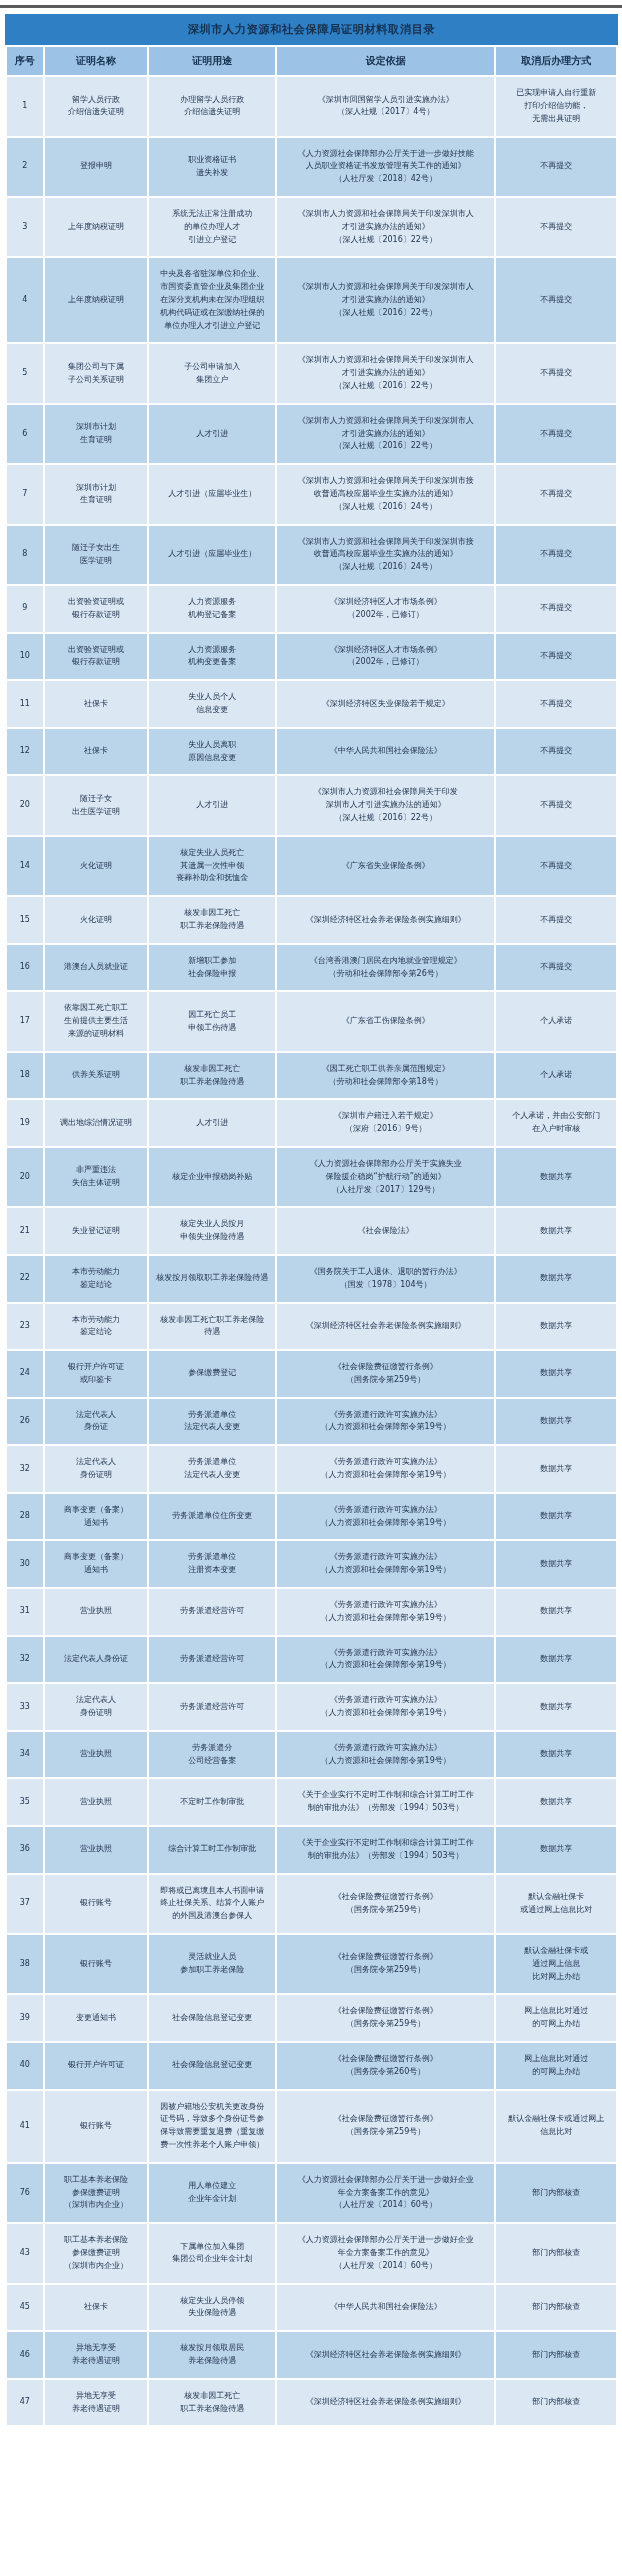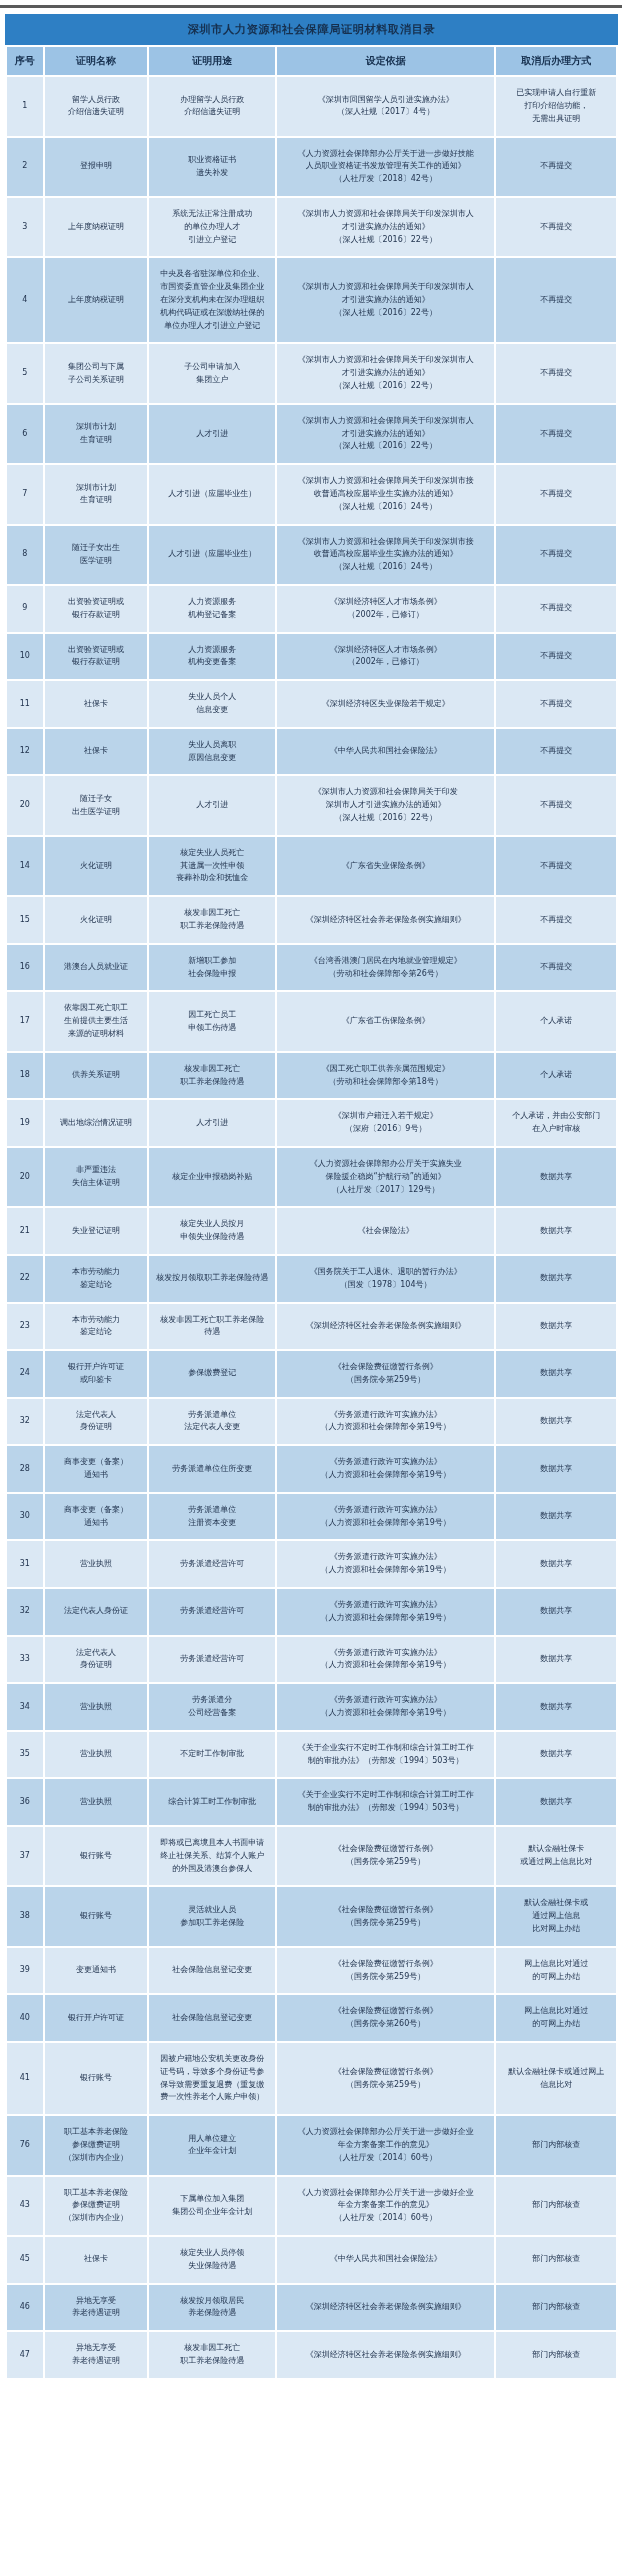--- a/index.html
+++ b/index.html
@@ -308,20 +308,30 @@
         </tr>
         <tr class="even">
           <td>24</td>
           <td>银行开户许可证
 或印鉴卡</td>
           <td>参保缴费登记</td>
           <td>《社会保险费征缴暂行条例》
 （国务院令第259号）</td>
           <td>数据共享</td>
         </tr>
+        <tr class="even">
+          <td>26</td>
+          <td>法定代表人
+身份证</td>
+          <td>劳务派遣单位
+法定代表人变更</td>
+          <td>《劳务派遣行政许可实施办法》
+（人力资源和社会保障部令第19号）</td>
+          <td>数据共享</td>
+        </tr>
         <tr class="odd">
           <td>32</td>
           <td>法定代表人
 身份证明</td>
           <td>劳务派遣单位
 法定代表人变更</td>
           <td>《劳务派遣行政许可实施办法》
 （人力资源和社会保障部令第19号）</td>
           <td>数据共享</td>
         </tr>

